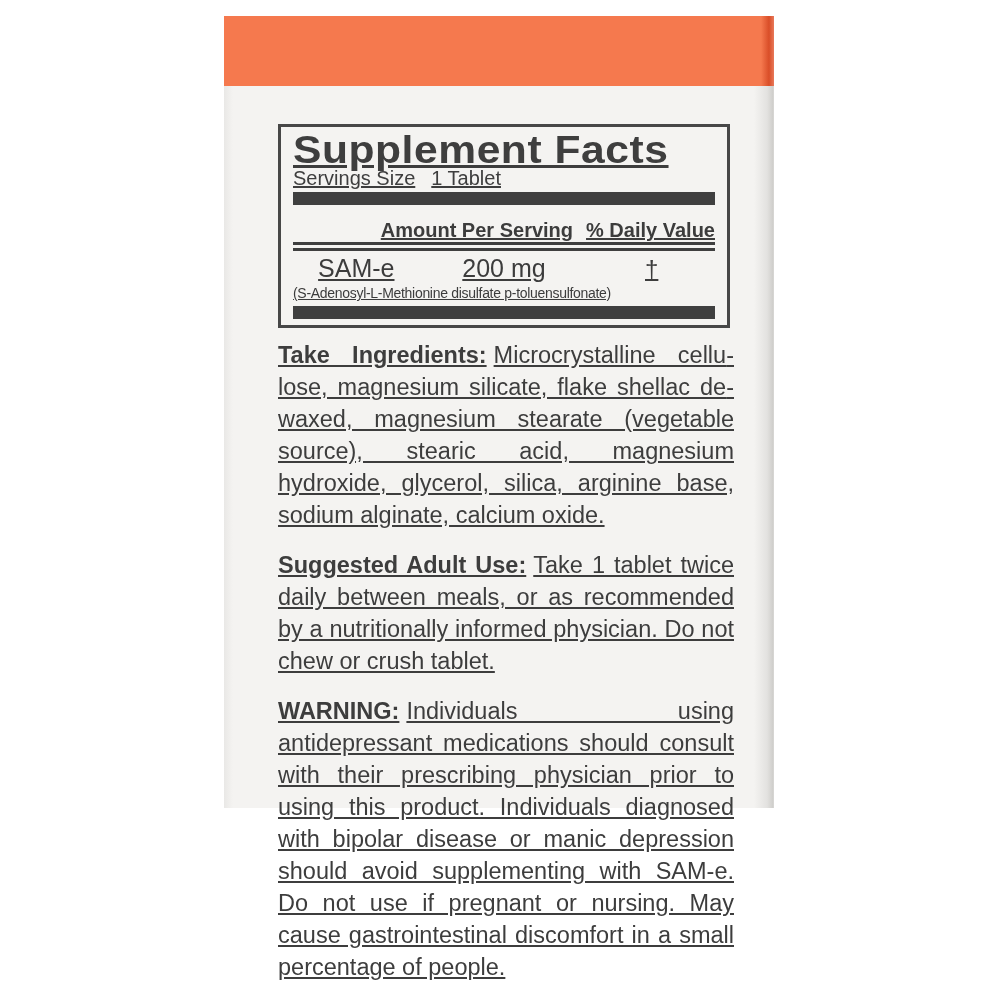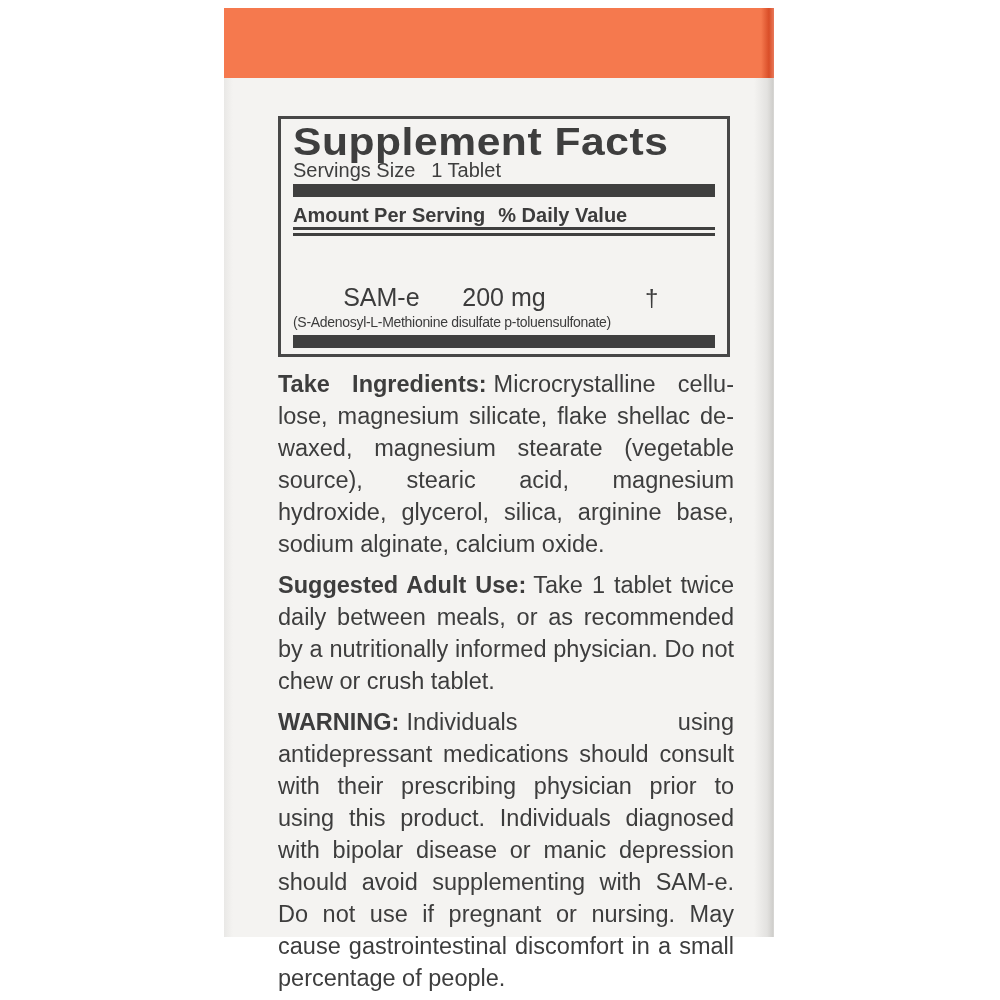--- a/index.html
+++ b/index.html
@@ -14,27 +14,28 @@
   .page {
     position: relative;
     width: 1000px;
     height: 1000px;
     background: #ffffff;
   }
   
   .panel {
     position: absolute;
     left: 224px;
-    top: 8px;
+    top: 16px;
     width: 550px;
-    height: 929px;
+    height: 792px;
     background: linear-gradient(to right,
       #e9e8e6 0px, #f4f3f1 9px,
       #f4f3f1 530px, #e3e2e0 543px, #cfcecb 549px, #dddcda 550px);
     color: #3d3d3d;
+    text-decoration: underline;
   }
   .band {
     height: 70px;
     background: linear-gradient(to right,
       #f5794e 0px, #f5794e 537px, #d94e28 545px, #e8795a 550px);
   }
   
   .facts-box {
     margin: 38px 44px 0 54px;
     border: 3px solid #474747;
@@ -57,42 +58,42 @@
     line-height: 21px;
     color: #3e3e3e;
   }
   .sf-line .val { margin-left: 16px; }
   .bar {
     height: 13px;
     background: #3f3f3f;
     margin-top: 3px;
   }
   .sf-header {
-    text-align: left;
+    text-align: right;
     font-weight: bold;
     font-size: 20px;
     line-height: 22px;
-    padding: 7px 0 1px;
+    padding: 14px 0 1px;
   }
   .sf-header .dv { margin-left: 13px; }
   .double-rule {
     height: 3px;
     border-top: 3px solid #3f3f3f;
     border-bottom: 3px solid #3f3f3f;
     box-sizing: content-box;
   }
   .sf-row {
     display: flex;
     align-items: baseline;
     font-size: 25px;
     line-height: 26px;
     margin-top: 4px;
   }
-  .sf-row .n { width: 30%; text-align: right; }
-  .sf-row .a { width: 40%; text-align: center; margin-top: 44px; }
+  .sf-row .n { width: 30%; text-align: center; }
+  .sf-row .a { width: 40%; text-align: center; }
   .sf-row .d { width: 30%; text-align: center; font-size: 24px; }
   .sf-sub {
     font-size: 14px;
     line-height: 20px;
     letter-spacing: -0.3px;
     white-space: nowrap;
     margin-top: 1px;
   }
   .footnote {
     font-size: 20px;
@@ -103,21 +104,21 @@
   .paras {
     padding: 0 40px 0 54px;
     color: #3d3d3d;
   }
   .para {
     font-size: 23.5px;
     line-height: 32px;
     text-align: justify;
     margin: 11px 0 0;
   }
-  .para + .para { margin-top: 9px; }
+  .para + .para { margin-top: 18px; }
   .para .lead {
     font-weight: bold;
     margin-right: 7px;
   }
 </style>
 </head>
 <body>
 
 <div class="page">
   <div class="panel">

